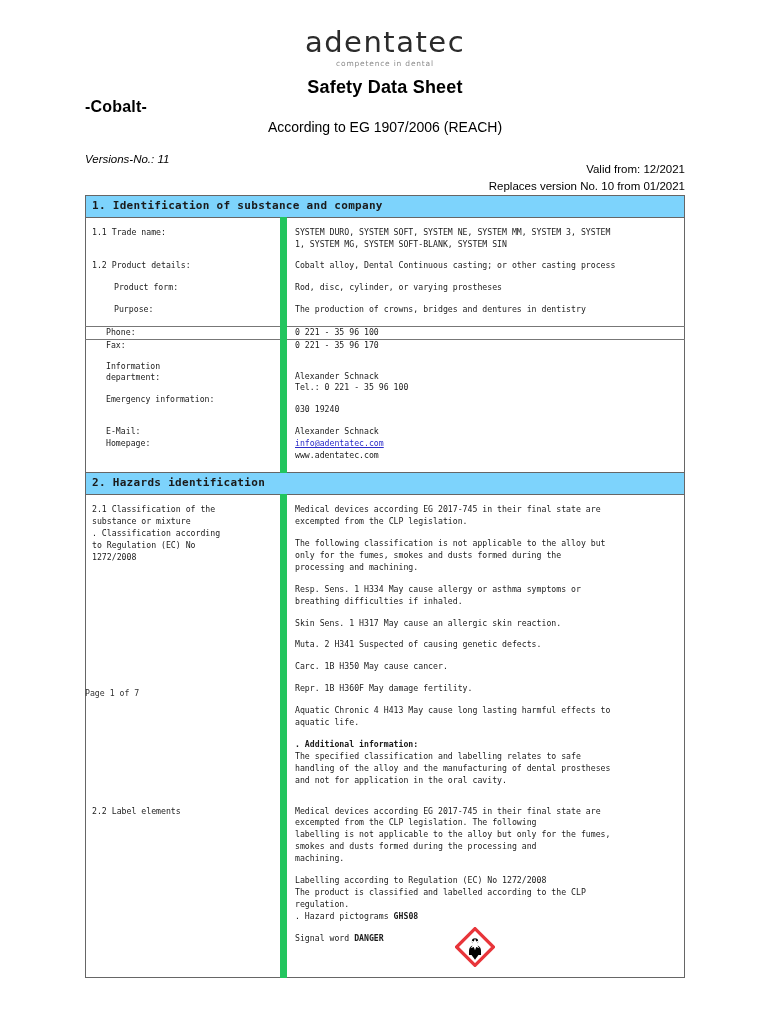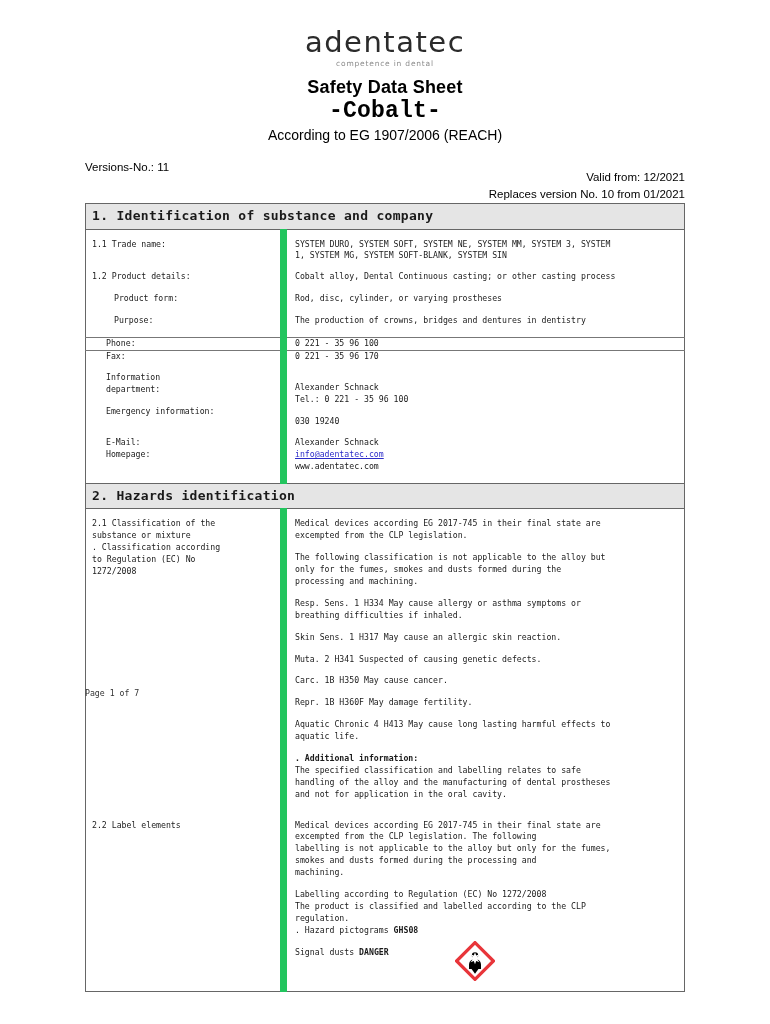--- a/index.html
+++ b/index.html
@@ -48,45 +48,44 @@
   
   .doc-title {
     text-align: center;
     font-size: 18px;
     font-weight: bold;
     margin-top: 9px;
     line-height: 1.18;
     letter-spacing: 0.2px;
   }
   .doc-subtitle {
-    text-align: center;
-    font-size: 23px;
+    font-size: 16px;
     font-weight: bold;
     line-height: 1.18;
     letter-spacing: 0.2px;
-    font-family: Liberation Mono, monospace;
   }
   .doc-standard {
     text-align: center;
     font-size: 14px;
     margin-top: 2px;
     line-height: 1.2;
   }
 
   
   .version-bar {
     margin-top: 17px;
     font-size: 11.5px;
     position: relative;
     height: 34px;
   }
   .version-left {
     position: absolute;
     left: 0;
     top: 0;
+    font-style: italic;
   }
   .version-right {
     position: absolute;
     right: 0;
     top: 8px;
     text-align: right;
     line-height: 1.45;
   }
 
   
@@ -99,25 +98,25 @@
     font-size: 8.2px;
     line-height: 1.45;
     color: #1a1a1a;
   }
   .sds-table td {
     vertical-align: top;
     padding: 0;
   }
 
   .section-head {
-    background: #e5e5e5;
+    background: #7dd3fc;
     border-top: 1px solid #666;
     border-bottom: 1px solid #666;
     font-weight: bold;
-    font-size: 13px;
+    font-size: 11px;
     letter-spacing: 0.3px;
     padding: 2.5px 6px 3px 6px !important;
   }
 
   .col-l {
     width: 182px;
     border-right: 7px solid #22c55e;
     padding: 0 6px 0 6px !important;
   }
   .col-r {
@@ -324,21 +323,21 @@
 labelling is not applicable to the alloy but only for the fumes,
 smokes and dusts formed during the processing and
 machining.</p>
         <div class="blank"></div>
         <p class="l">Labelling according to Regulation (EC) No 1272/2008
 The product is classified and labelled according to the CLP
 regulation.</p>
         <p class="l"><span>. Hazard pictograms </span><span class="bold">GHS08</span></p>
         <div class="blank"></div>
         <div class="ghs-row">
-          <p class="l"><span>Signal dusts </span><span class="bold">DANGER</span></p>
+          <p class="l"><span>Signal word </span><span class="bold">DANGER</span></p>
           <svg class="ghs" viewBox="0 0 100 100">
             <polygon points="50,4 96,50 50,96 4,50" fill="#ffffff" stroke="#e8353a" stroke-width="8"></polygon>
             <polygon points="50,17 83,50 50,83 17,50" fill="#ffffff" stroke="#ffffff" stroke-width="1"></polygon>
             <g fill="#000000">
               <circle cx="50" cy="36" r="8"></circle>
               <path d="M50 45 C 41 45 35 51 35 60 L 35 70 L 65 70 L 65 60 C 65 51 59 45 50 45 Z"></path>
               <polygon points="50,82 40,68 60,68"></polygon>
               <polygon points="50,28 53,36 61,33 56,40 64,43 56,46 61,53 53,50 50,58 47,50 39,53 44,46 36,43 44,40 39,33 47,36" fill="#ffffff"></polygon>
             </g>
           </svg>

